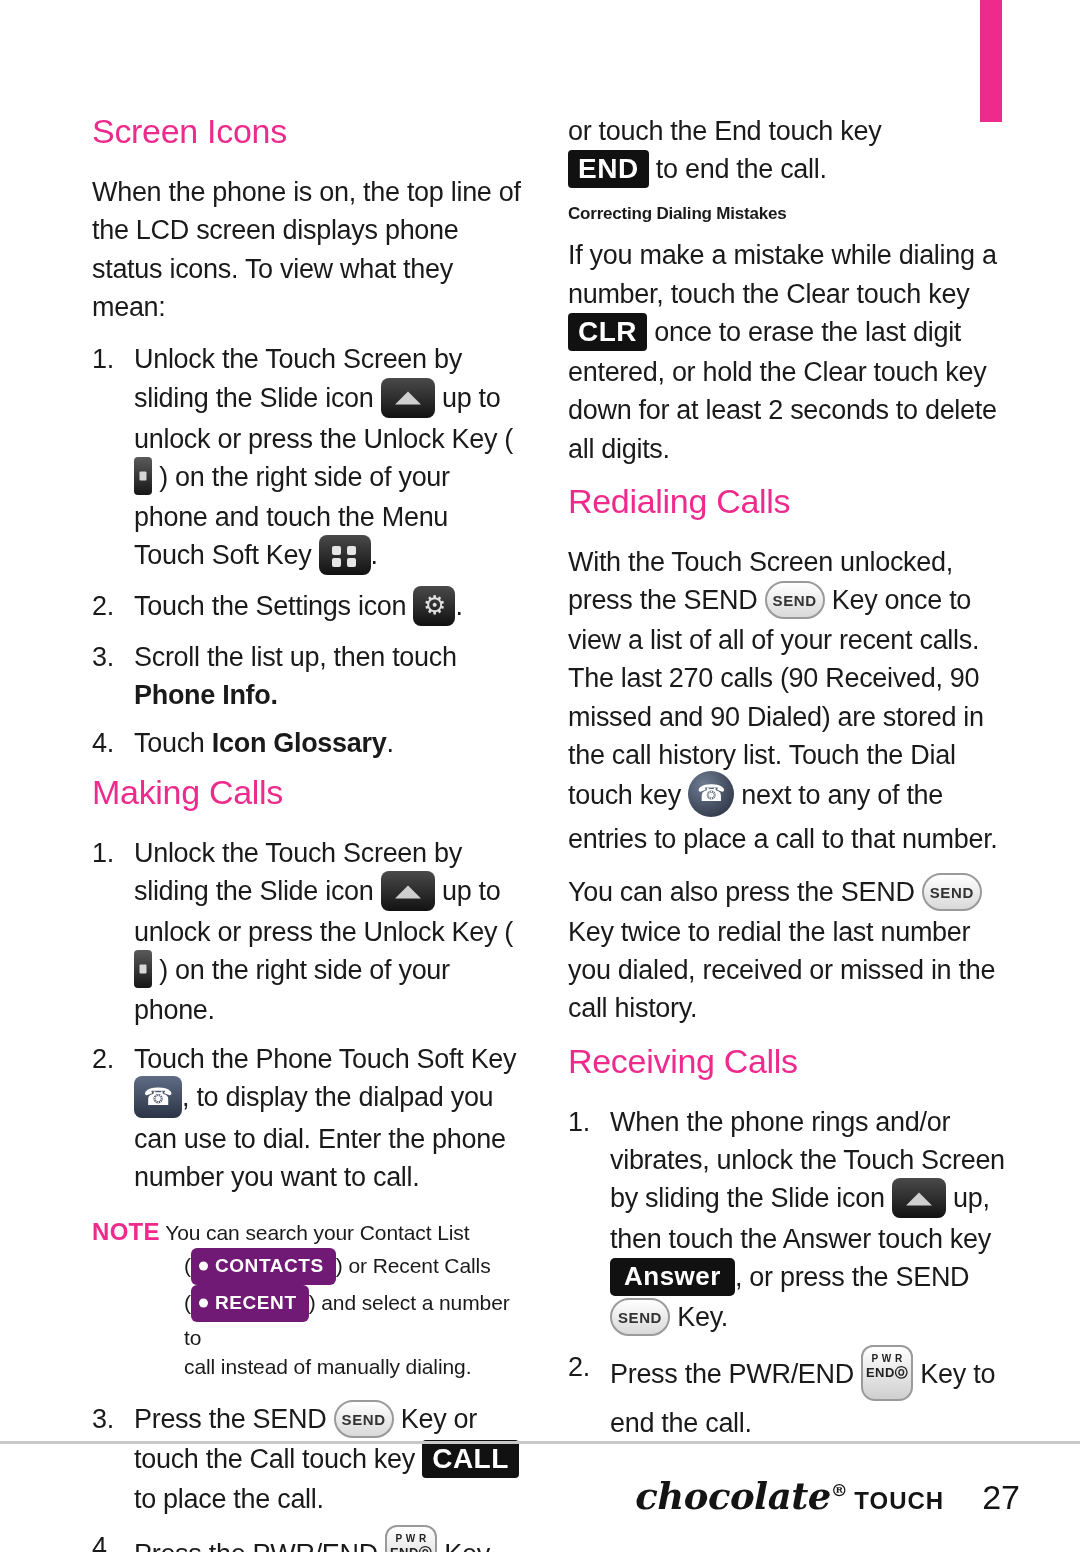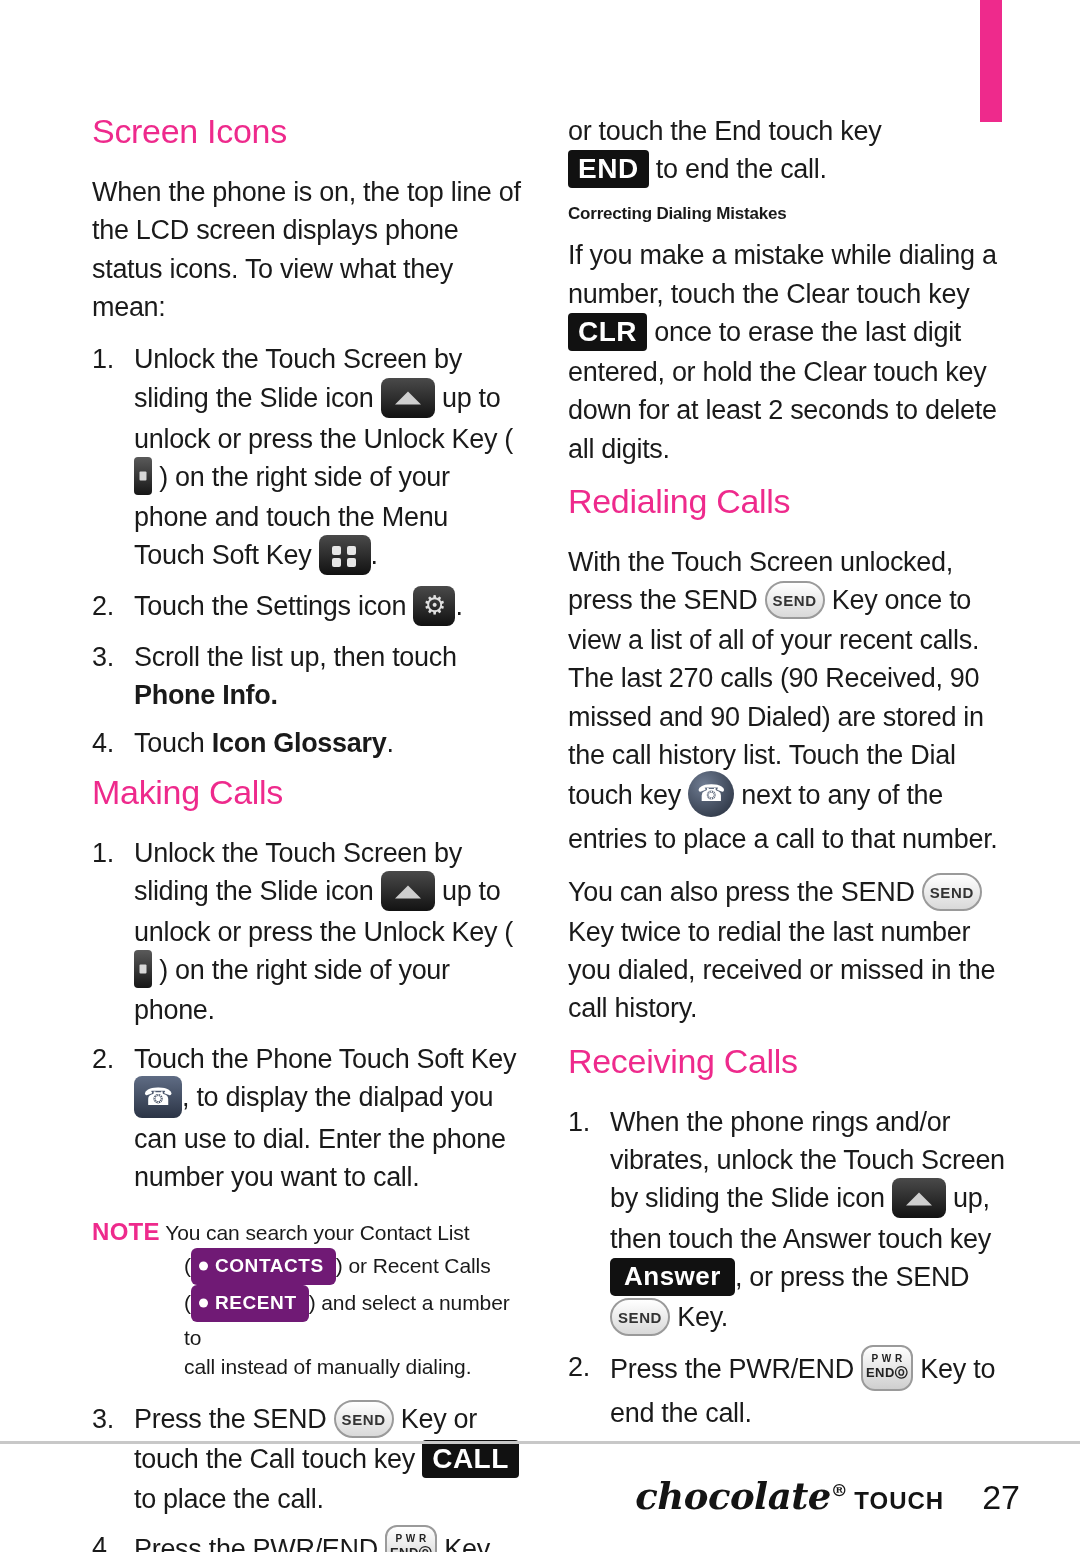--- a/index.html
+++ b/index.html
@@ -152,21 +152,21 @@
     text-align: center;
     line-height: 36px;
     position: relative;
     top: -2px;
     box-sizing: border-box;
   }
   .pwr-key {
     display: inline-block;
     vertical-align: middle;
     width: 52px;
-    height: 46px;
+    height: 56px;
     border-radius: 12px 12px 14px 14px;
     border: 2px solid #9a9a9a;
     background: linear-gradient(#ffffff, #cfcfcf);
     color: #222;
     text-align: center;
     position: relative;
     top: -3px;
     box-sizing: border-box;
     font-size: 11px;
     font-weight: bold;

